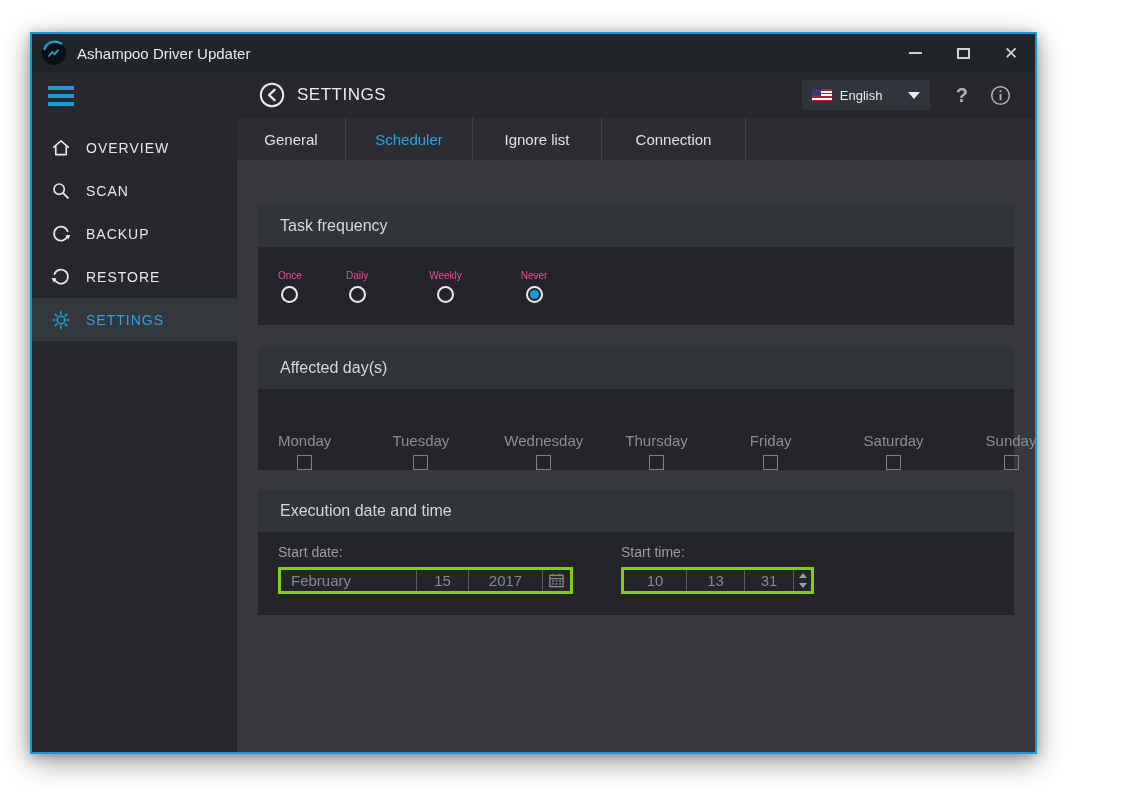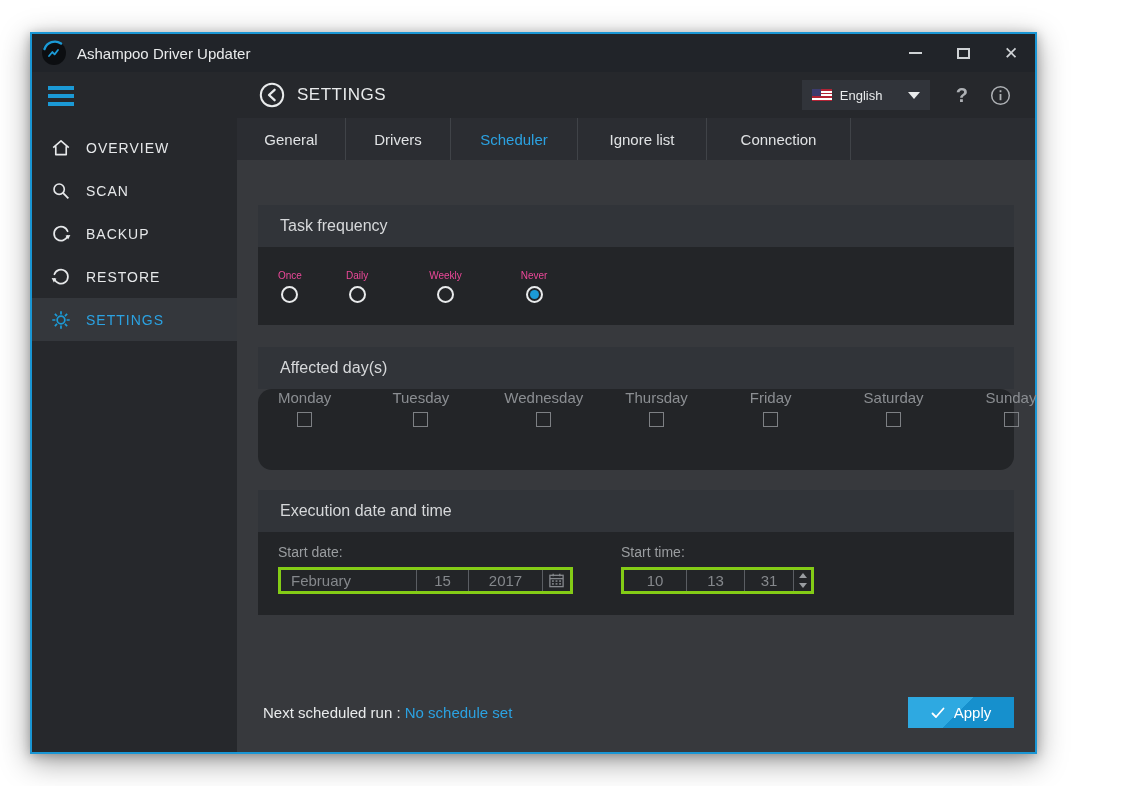--- a/index.html
+++ b/index.html
@@ -62,21 +62,21 @@
 
   
   .freq-body { height:78px; display:flex; align-items:center; padding-left:20px; }
   .radio-group { display:inline-flex; flex-direction:column; align-items:center; cursor:pointer; }
   .radio-label { color:#ec4899; font-size:10px; margin-bottom:5px; }
   .radio-circle { width:17px; height:17px; border:2px solid #e9ebec; border-radius:50%; display:flex; align-items:center; justify-content:center; }
   .radio-circle .dot { width:9px; height:9px; border-radius:50%; background:transparent; }
   .radio-group.selected .radio-circle .dot { background:#1b9ad6; }
 
   
-  .days-body { height:81px; display:flex; align-items:flex-start; padding-left:20px;border-radius:14px; }
+  .days-body { height:81px; display:flex; align-items:flex-end; padding-left:20px; }
   .day-group { display:inline-flex; flex-direction:column; align-items:center; cursor:default; }
   .day-label { color:#8b8e92; font-size:15px; margin-bottom:6px; }
   .checkbox { width:15px; height:15px; border:1px solid #7d8084; background:transparent; }
 
   
   .exec-body { height:83px; display:flex; padding:12px 0 0 20px; }
   .field-label { color:#9a9da0; font-size:14px; margin-bottom:7px; }
   .date-control, .time-control { display:flex; height:27px; border:3px solid #84cc16; color:#85888c; font-size:15px; }
   .dc-cell { display:flex; align-items:center; justify-content:center; border-right:1px solid #5b5e63; }
   .dc-cell:last-child { border-right:none; }
@@ -199,23 +199,20 @@
             <circle cx="10.5" cy="10.5" r="8.8" fill="none" stroke="#aeb1b5" stroke-width="1.5"></circle>
             <rect x="9.6" y="9" width="1.8" height="6.2" fill="#aeb1b5"></rect>
             <rect x="9.6" y="5.2" width="1.8" height="2" fill="#aeb1b5"></rect>
           </svg>
         </div>
       </div>
 
       <div class="tabbar">
         <div class="tab" style="width:109px">
             <span>General</span>
-          </div>
-        <div class="tab" style="width:105px">
-            <span>Drivers</span>
           </div>
         <div class="tab active" style="width:127px">
             <span>Scheduler</span>
           </div>
         <div class="tab" style="width:129px">
             <span>Ignore list</span>
           </div>
         <div class="tab" style="width:144px">
             <span>Connection</span>
           </div>
@@ -332,29 +329,17 @@
                     </div>
                   <div class="spin-btn">
                       <span class="tri-down"></span>
                     </div>
                 </div>
               </div>
             </div>
           </div>
         </div>
 
-        <div class="footer-row">
-          <span class="next-run">
-            <span>Next scheduled run :</span>
-            <span class="link">No schedule set</span>
-          </span>
-          <button class="apply-btn">
-            <svg width="14" height="12" viewBox="0 0 14 12">
-              <path d="M1.5 6.5 L5 10 L12.5 1.5" fill="none" stroke="#ffffff" stroke-width="1.8" stroke-linecap="round" stroke-linejoin="round"></path>
-            </svg>
-            <span>Apply</span>
-          </button>
-        </div>
 
       </div>
     </div>
   </div>
 </div>
 
 </body></html>

